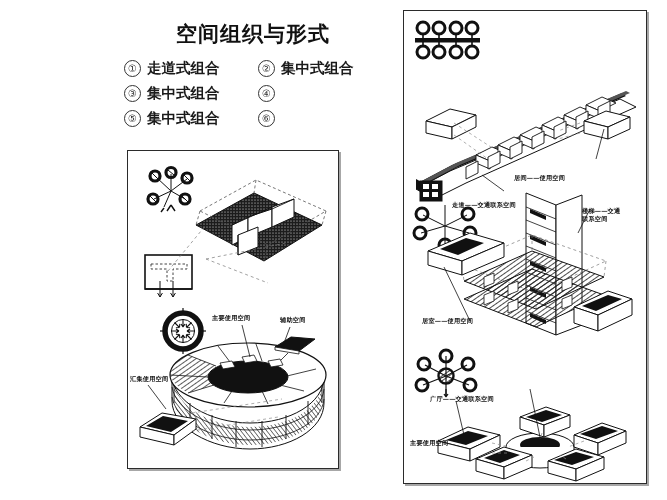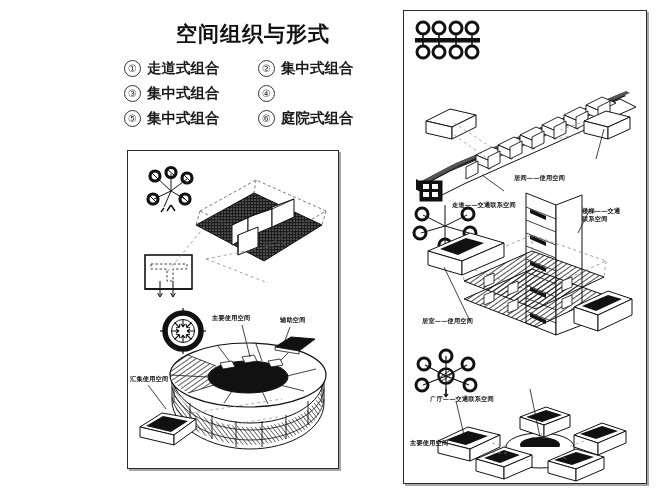--- a/index.html
+++ b/index.html
@@ -68,21 +68,20 @@
       </div>
       <div class="type-item">
         <span class="circ-num">④</span>
       </div>
       <div class="type-item">
         <span class="circ-num">⑤</span>
         <span class="type-label">集中式组合</span>
       </div>
       <div class="type-item">
         <span class="circ-num">⑥</span>
-        <span class="type-label">庭院式组合</span>
       </div>
     </div>
   </div>
 
   <div class="panel" id="panel-left">
 
     <div class="fig" style="left:12px;top:14px;">
       <svg width="62" height="52" viewBox="0 0 62 52">
         <g stroke="#111" stroke-width="1" fill="none">
           <line x1="31" y1="26" x2="16" y2="12"></line>

